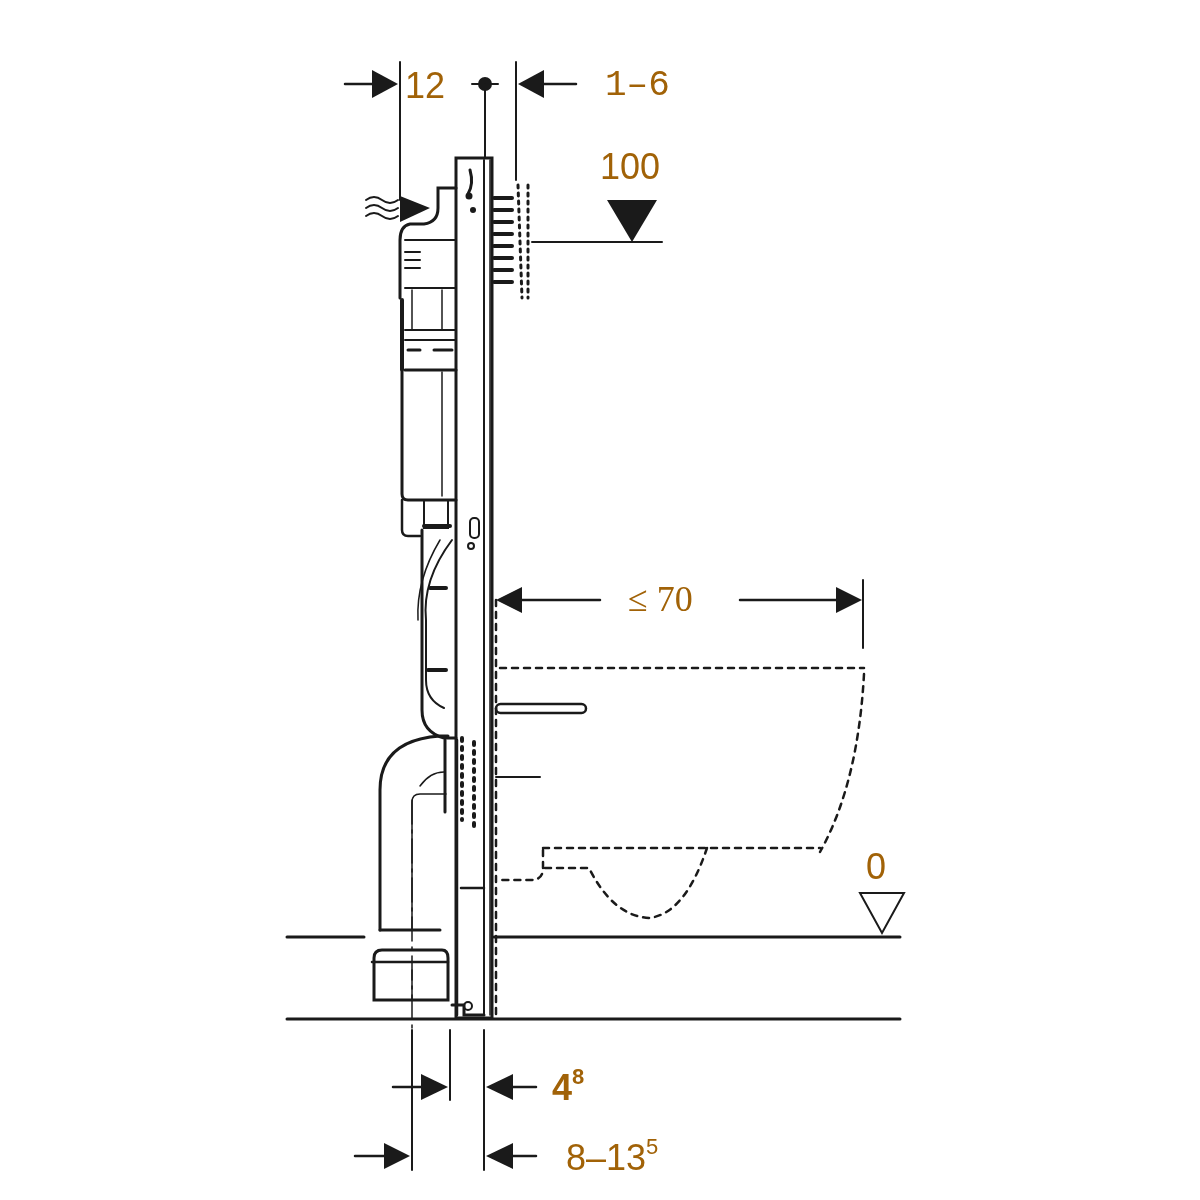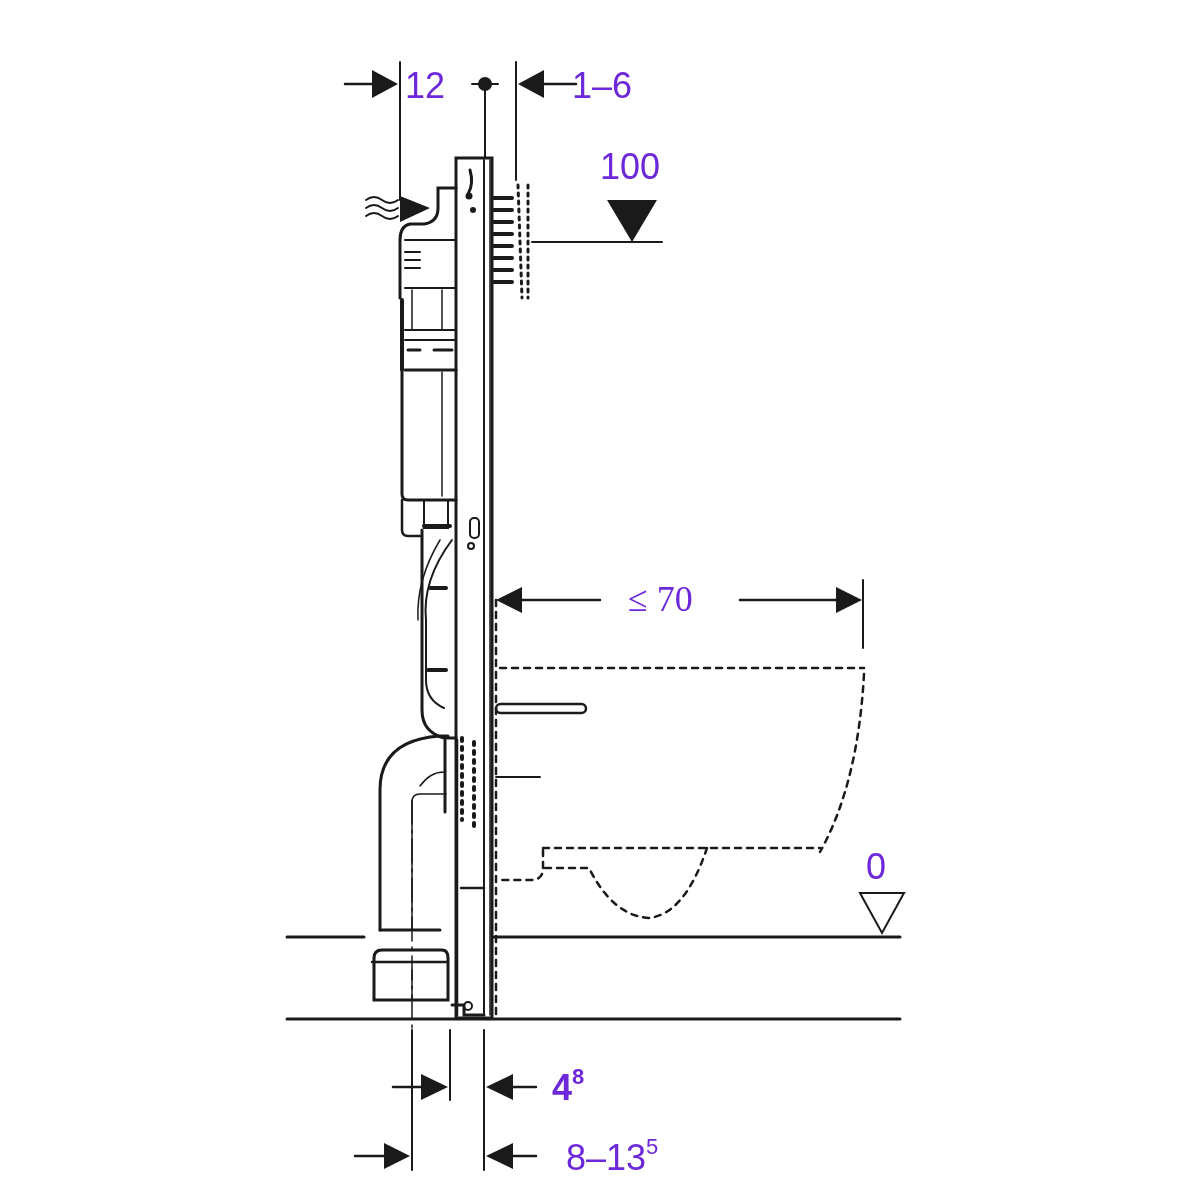--- a/index.html
+++ b/index.html
@@ -2,21 +2,21 @@
 <html><head>
 <meta charset="utf-8">
 <style>
   html, body { margin: 0; padding: 0; background: #ffffff; }
   body { width: 1200px; height: 1200px; overflow: hidden; position: relative; }
   #stage { position: absolute; left: 0; top: 0; width: 1200px; height: 1200px; }
   svg { position: absolute; left: 0; top: 0; }
   .lbl {
     position: absolute;
     font-family: "Liberation Sans", "DejaVu Sans", sans-serif;
-    color: #6d28d9;
+    color: #a16207;
     font-size: 36px;
     line-height: 1;
     white-space: nowrap;
   }
   .lbl sup { font-size: 22px; position: relative; top: -4px; vertical-align: top; }
 </style>
 </head>
 <body>
 
 <div id="stage">
@@ -161,21 +161,21 @@
       <line x1="513" y1="1087" x2="536" y2="1087" stroke-width="2.5"></line>
       <line x1="355" y1="1156" x2="384" y2="1156" stroke-width="2.5"></line>
       <polygon points="384,1143 410,1156 384,1169" fill="#1a1a1a" stroke="none"></polygon>
       <polygon points="513,1143 486,1156 513,1169" fill="#1a1a1a" stroke="none"></polygon>
       <line x1="513" y1="1156" x2="536" y2="1156" stroke-width="2.5"></line>
     </g>
   </g>
 </svg>
 
 <div class="lbl" style="left:405px; top:68px;">12</div>
-<div class="lbl" style="left:572px; top:68px;">1–6</div>
+<div class="lbl" style="left:605px; top:68px;font-family:Liberation Mono, monospace;">1–6</div>
 <div class="lbl" style="left:600px; top:149px;">100</div>
 <div class="lbl" style="left:628px; top:581px;font-family:Liberation Serif, serif;">≤ 70</div>
 <div class="lbl" style="left:866px; top:849px;">0</div>
 
 <div class="lbl" style="left:552px; top:1070px;font-weight:bold;">
   <span>4</span><sup>8</sup>
 </div>
 <div class="lbl" style="left:566px; top:1140px;">
   <span>8–13</span><sup>5</sup>
 </div>

